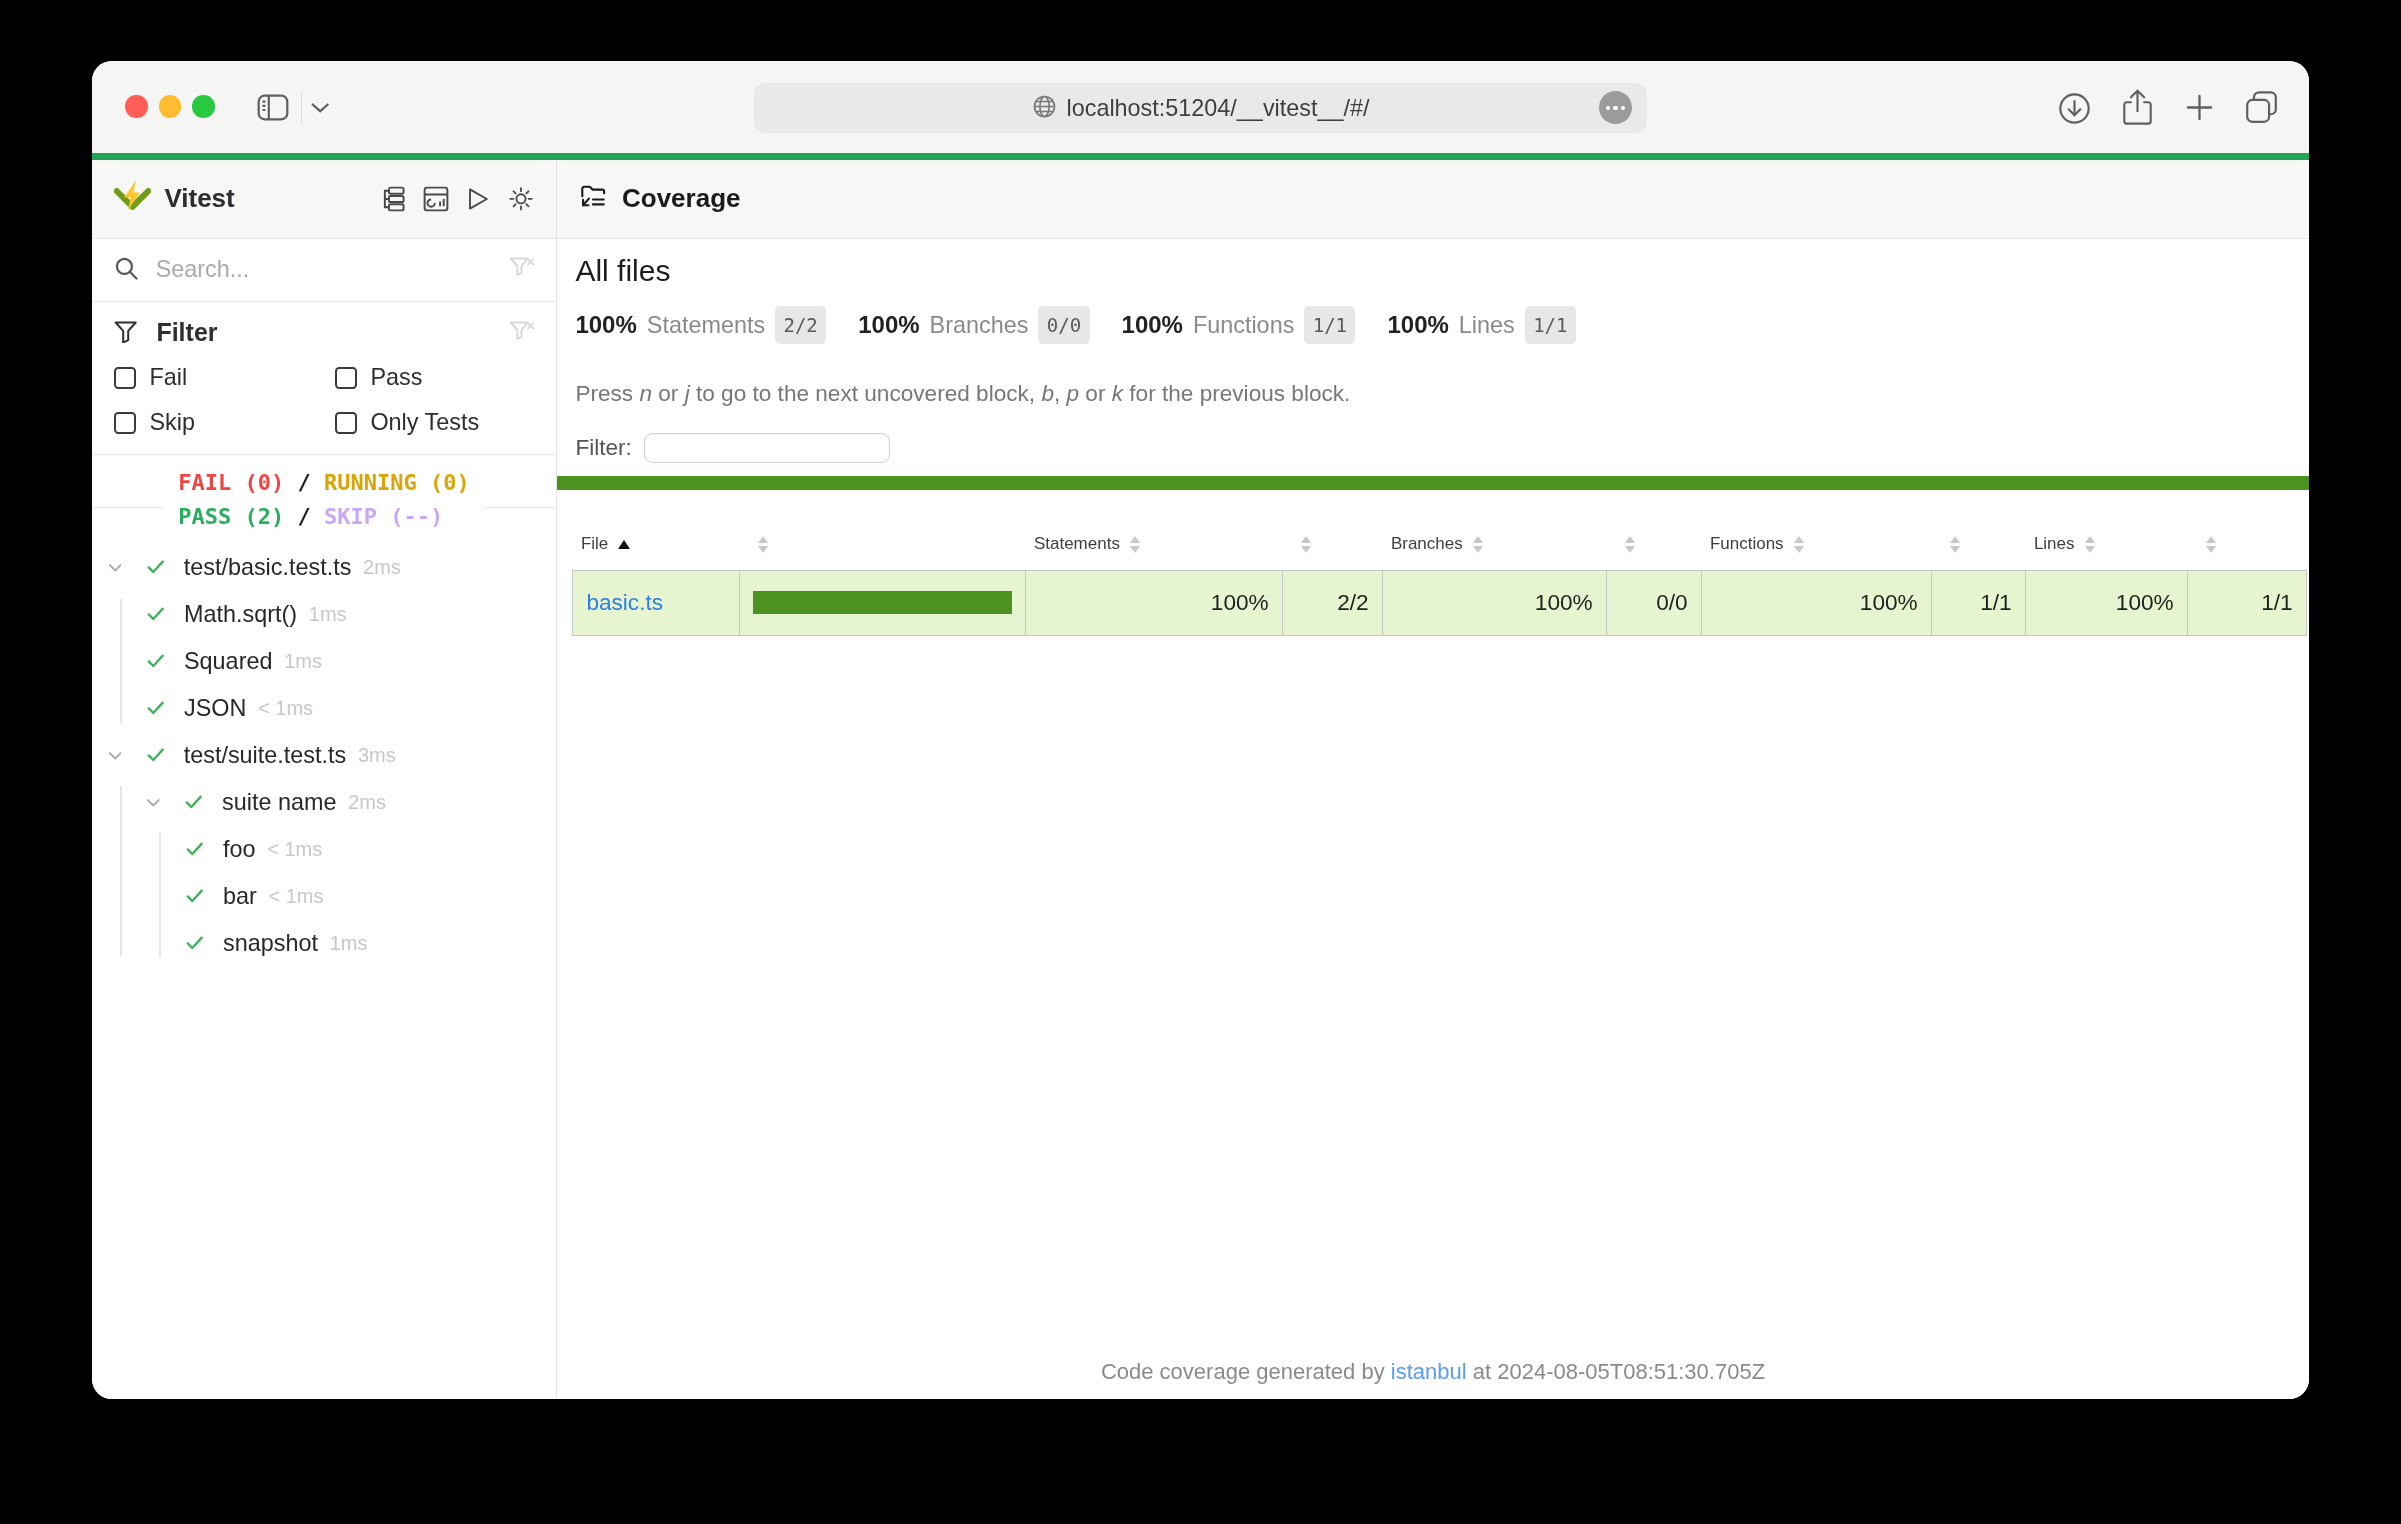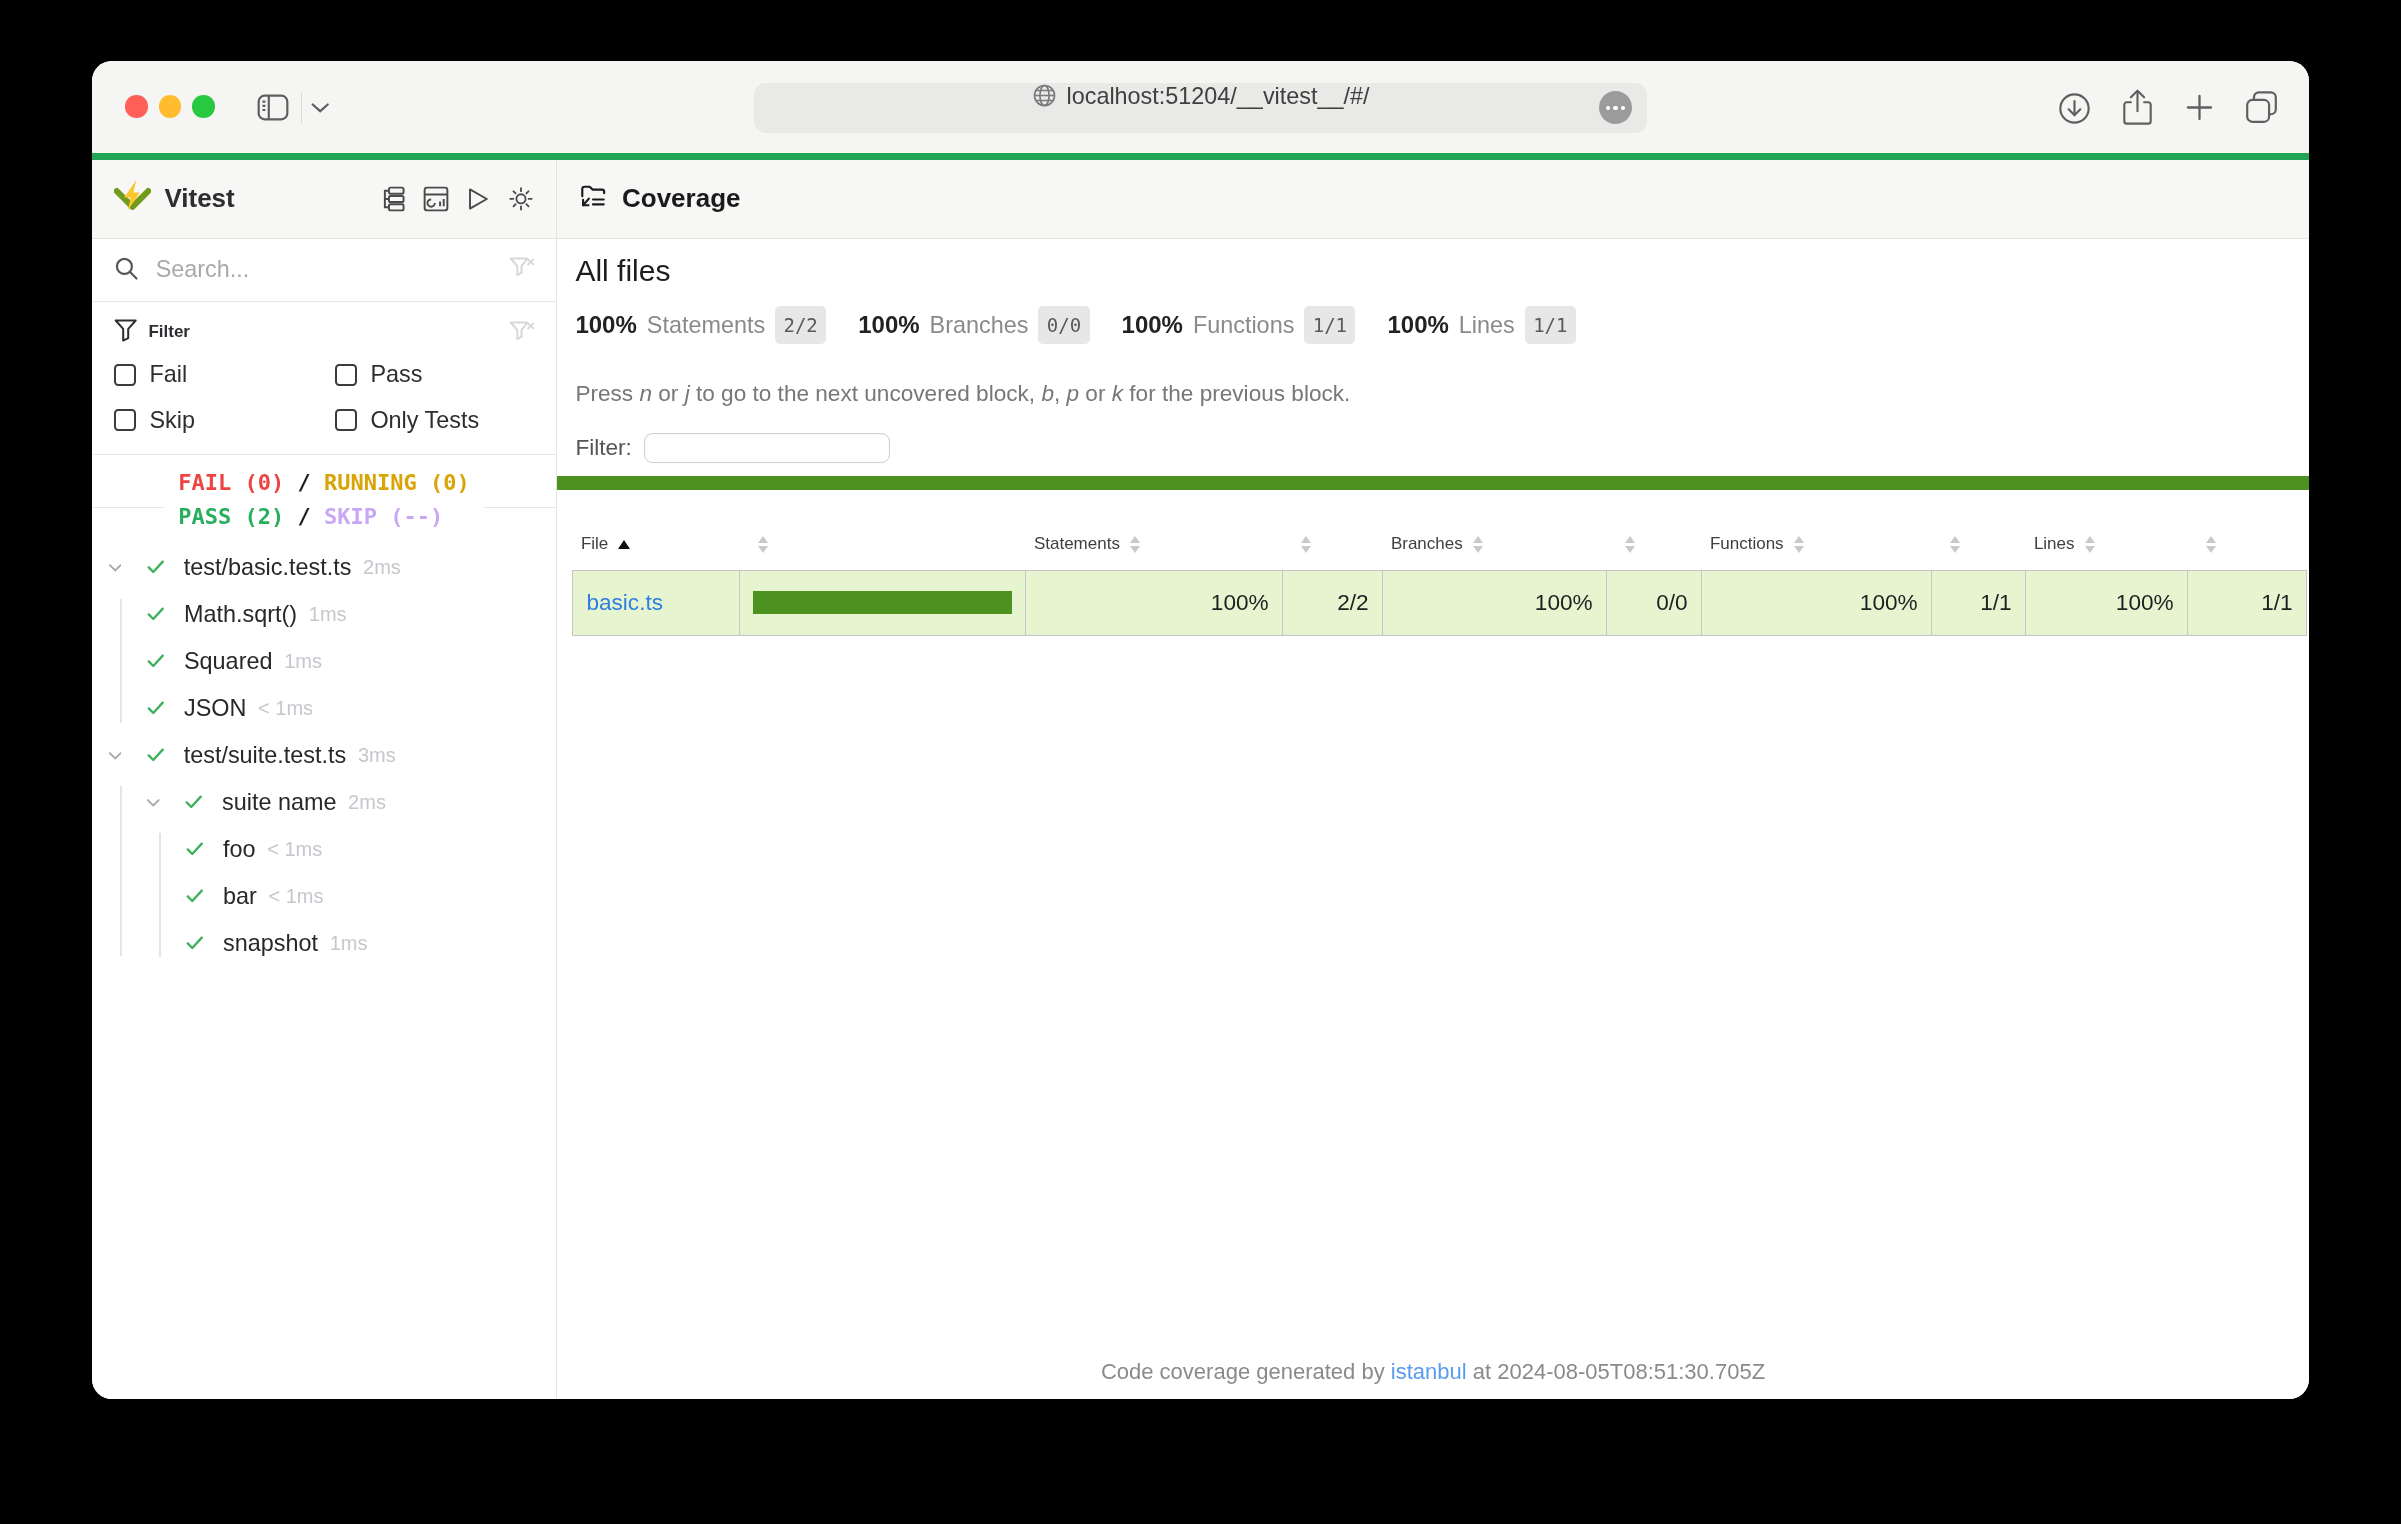--- a/index.html
+++ b/index.html
@@ -11,21 +11,21 @@
   }
 
   
   .toolbar { position:relative; height:92px; background:#f5f5f3; }
   .lights { position:absolute; left:33px; top:34px; display:flex; gap:11px; }
   .light { width:22.6px; height:22.6px; border-radius:50%; }
   .tb-icon { position:absolute; color:#5f5f5f; }
   .tb-divider { position:absolute; left:209px; top:32px; width:0.8px; height:30px; background:#d9d9d7; }
   .urlbar {
     position:absolute; left:662px; top:22px; width:893px; height:50px;
-    background:#e9e9e7; border-radius:11.7px; display:flex; justify-content:center;
+    background:#e9e9e7; border-radius:11.7px; display:flex; align-items:center; justify-content:center;
   }
   .url-text { font-size:23.4px; color:#3f3f3f; margin-left:10px; }
   .ellipsis-btn {
     position:absolute; right:15px; top:8.4px; width:33px; height:33px; border-radius:50%;
     background:#9b9b9b; display:flex; align-items:center; justify-content:center; gap:3.3px;
   }
   .ellipsis-btn i { width:4.2px; height:4.2px; border-radius:50%; background:#fff; }
 
   
   .progress-line { height:6.7px; }
@@ -39,21 +39,21 @@
   .sb-title { font-size:26px; color:#2e2e32; font-weight:700; margin-left:13.4px; flex:0 0 auto; }
   .sb-header-icons { margin-left:auto; display:flex; gap:16.7px; color:#4d4d4d; }
   .sb-header-icons .hicon { width:26px; height:26px; display:flex; align-items:center; justify-content:center; }
 
   .sb-search { height:63px; display:flex; align-items:center; padding:0 22px; border-bottom:0.8px solid #e8e8e6; color:#555; }
   .sb-search input { border:none; outline:none; font-size:23.4px; margin-left:16.7px; flex:1; color:#333; background:transparent; }
   .sb-search input::placeholder { color:#a9a9ad; }
 
   .sb-filter { padding:16.7px 22px 0 22px; height:153px; border-bottom:0.8px solid #e8e8e6; position:relative; }
   .sb-filter-title { display:flex; align-items:center; color:#2e2e32; }
-  .sb-filter-title .label { font-size:17px; font-weight:700; margin-left:11px; }
+  .sb-filter-title .label { font-size:25px; font-weight:700; margin-left:19px; }
   .cb-grid { margin-top:16.7px; display:grid; grid-template-columns:221px 1fr; row-gap:18.4px; }
   .cb-item { display:flex; align-items:center; cursor:pointer; }
   .cb-box { width:22px; height:22px; border:2.5px solid #3a3a40; border-radius:4.2px; background:#fff; }
   .cb-label { font-size:23.4px; color:#2e2e32; margin-left:13.4px; }
   .faded-filter { color:#d8d8d8; }
   .pos-tr { position:absolute; right:22px; top:18.4px; }
 
   
   .sb-summary { position:relative; height:89px; }
   .sb-summary .divider { position:absolute; left:0; right:0; top:52px; height:0.8px; background:#e8e8e6; }

